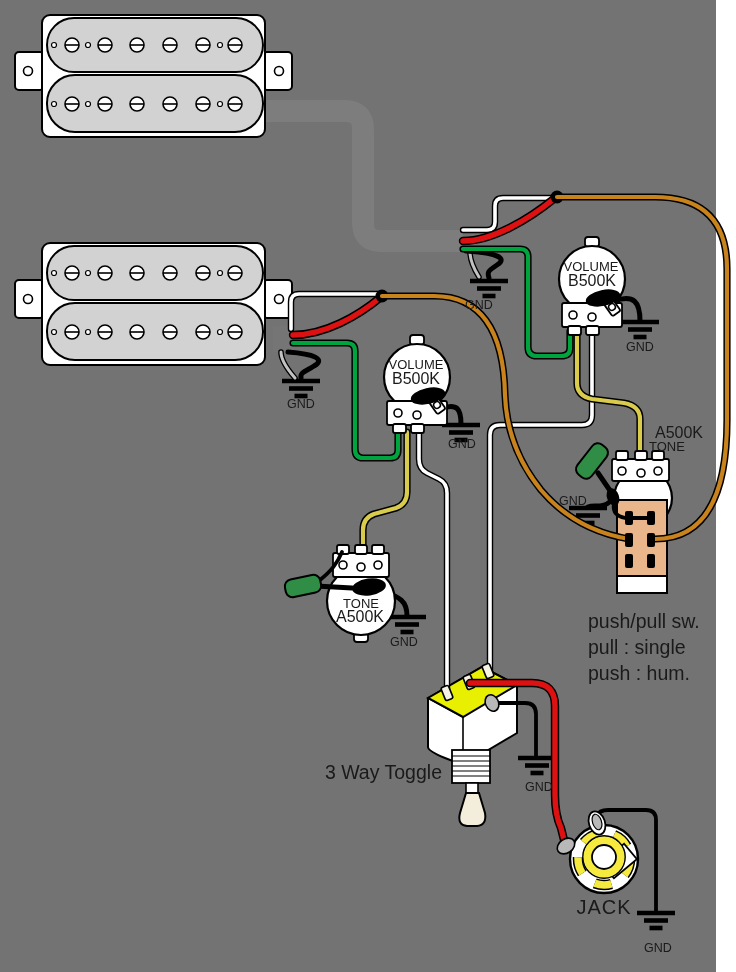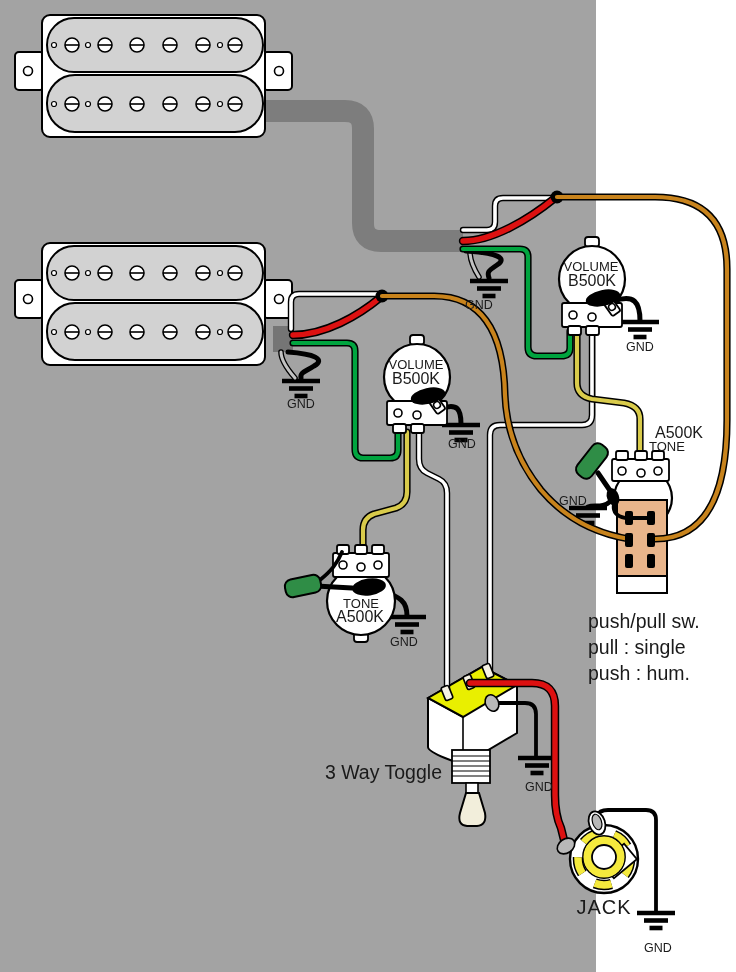--- a/index.html
+++ b/index.html
@@ -1,16 +1,16 @@
 <!DOCTYPE html>
 <html><head>
 <meta charset="utf-8">
 <style>
   html,body{margin:0;padding:0;background:#ffffff;}
-  .stage{width:596px;height:972px;position:relative;background:#a3a3a3;}
+  .stage{width:716px;height:972px;position:relative;background:#737373;}
   svg{display:block;}
   text{font-family:"Liberation Sans","DejaVu Sans",sans-serif;fill:#1a1a1a;}
   .t13{font-size:13px;text-anchor:middle;}
   .t16{font-size:16px;text-anchor:middle;}
   .t12{font-size:12.5px;text-anchor:middle;}
   .t19{font-size:19.5px;}
   .t19e{font-size:19.5px;text-anchor:end;}
   .t20{font-size:20px;text-anchor:middle;letter-spacing:1px;}
   .wu{fill:none;stroke:#000;stroke-width:7.2;stroke-linejoin:round;stroke-linecap:round;}
   .wo{fill:none;stroke-width:4.2;stroke-linejoin:round;stroke-linecap:round;}

